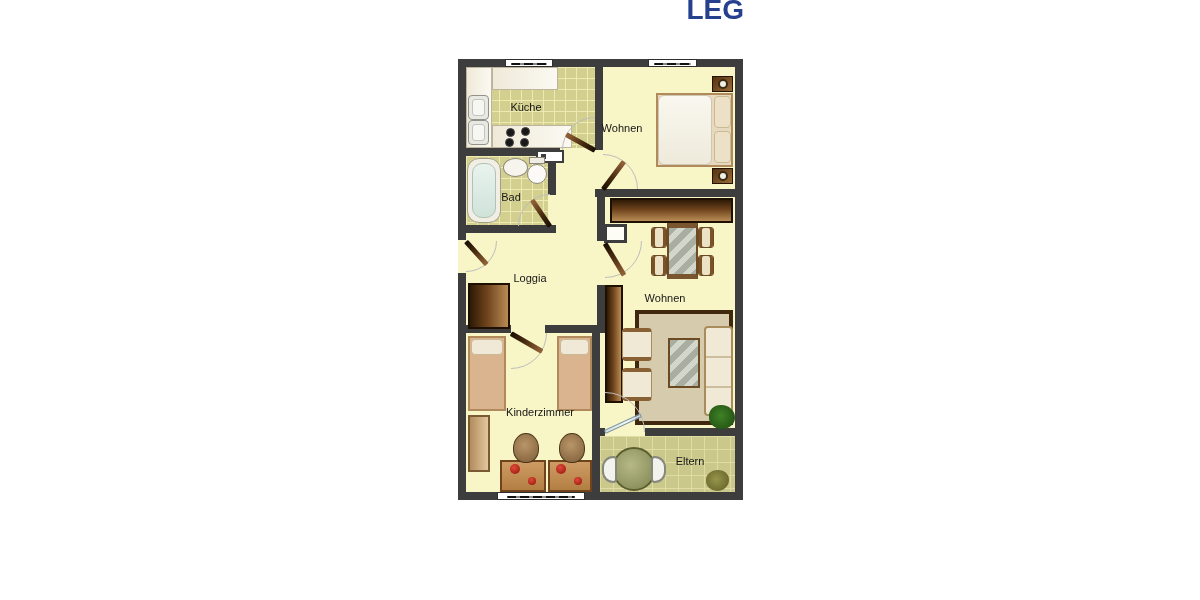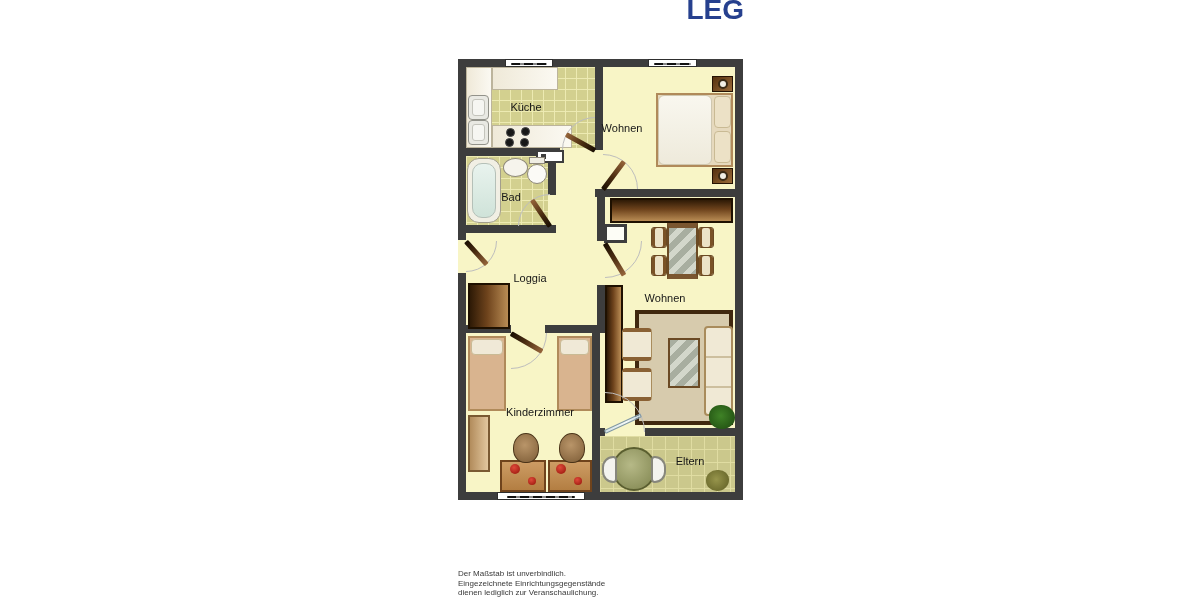--- a/index.html
+++ b/index.html
@@ -235,19 +235,14 @@
     <div class="label" style="left:68px;top:48px;">Küche</div>
     <div class="label" style="left:164px;top:69px;">Wohnen</div>
     <div class="label" style="left:53px;top:138px;">Bad</div>
     <div class="label" style="left:72px;top:219px;">Loggia</div>
     <div class="label" style="left:207px;top:239px;">Wohnen</div>
     <div class="label" style="left:82px;top:353px;">Kinderzimmer</div>
     <div class="label" style="left:232px;top:402px;">Eltern</div>
 
   </div>
 
-  <div id="disclaimer">
-    <div>Der Maßstab ist unverbindlich.</div>
-    <div>Eingezeichnete Einrichtungsgegenstände</div>
-    <div>dienen lediglich zur Veranschaulichung.</div>
-  </div>
 
 </div>
 
 </body></html>

